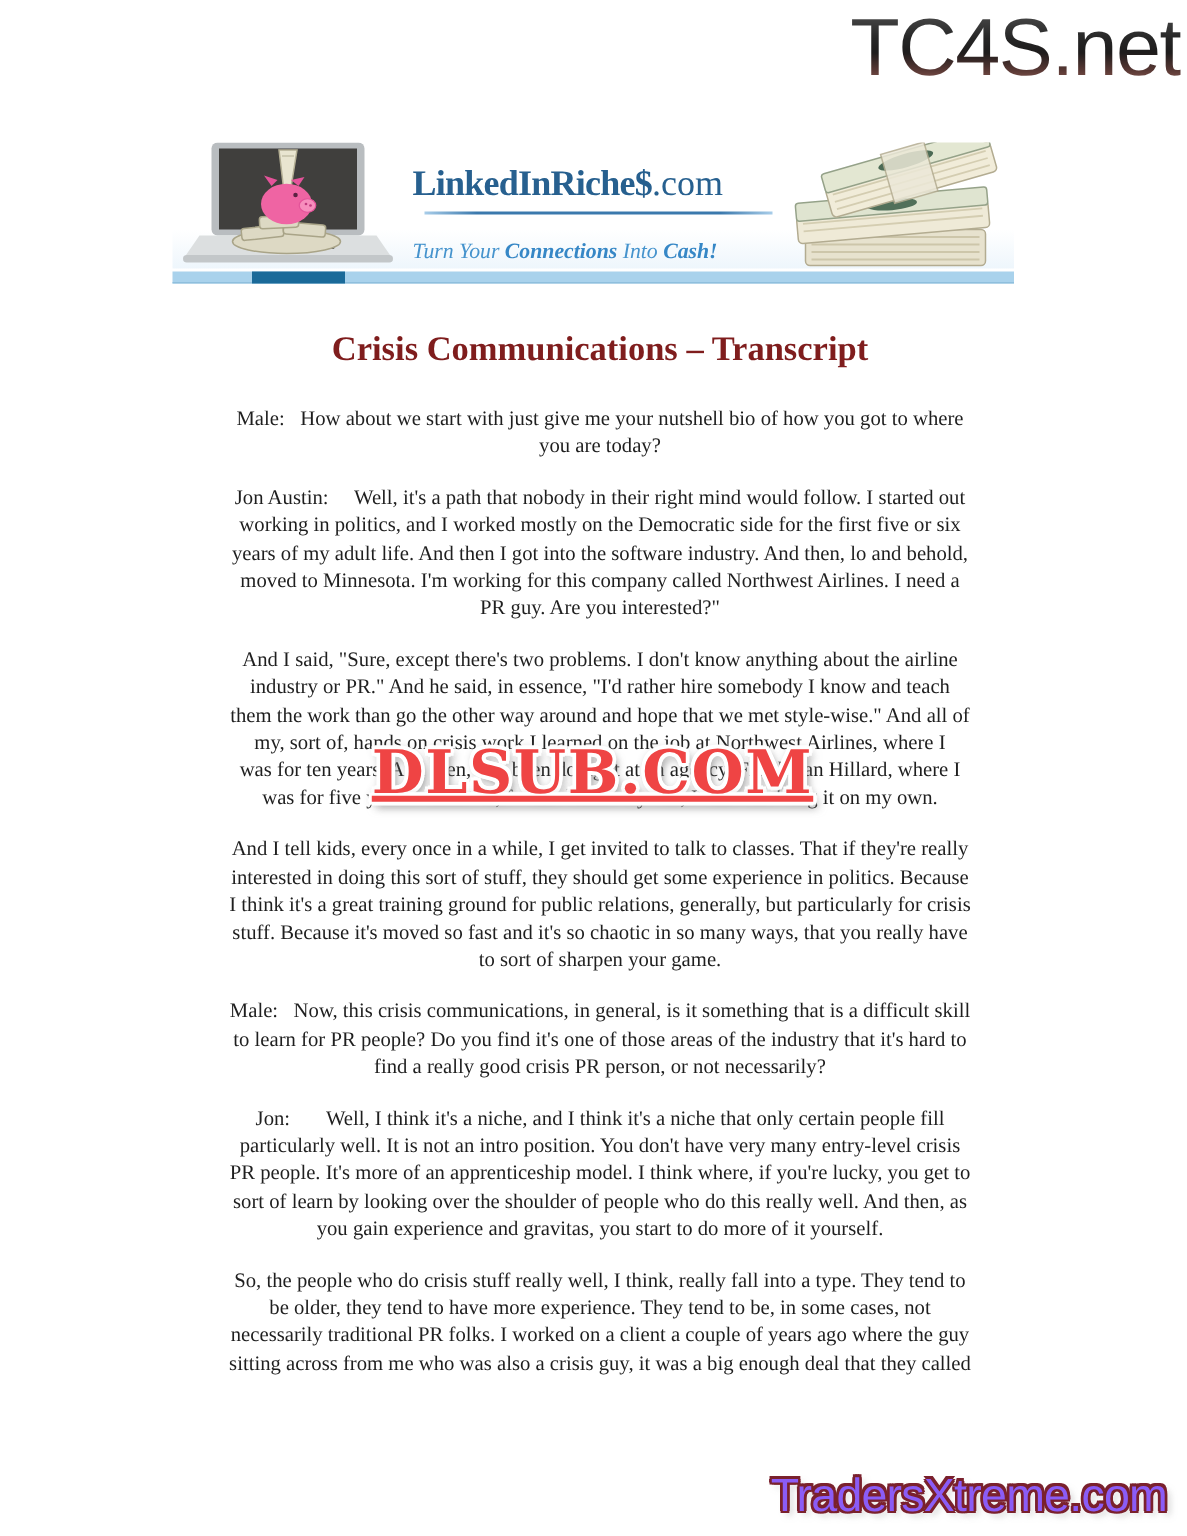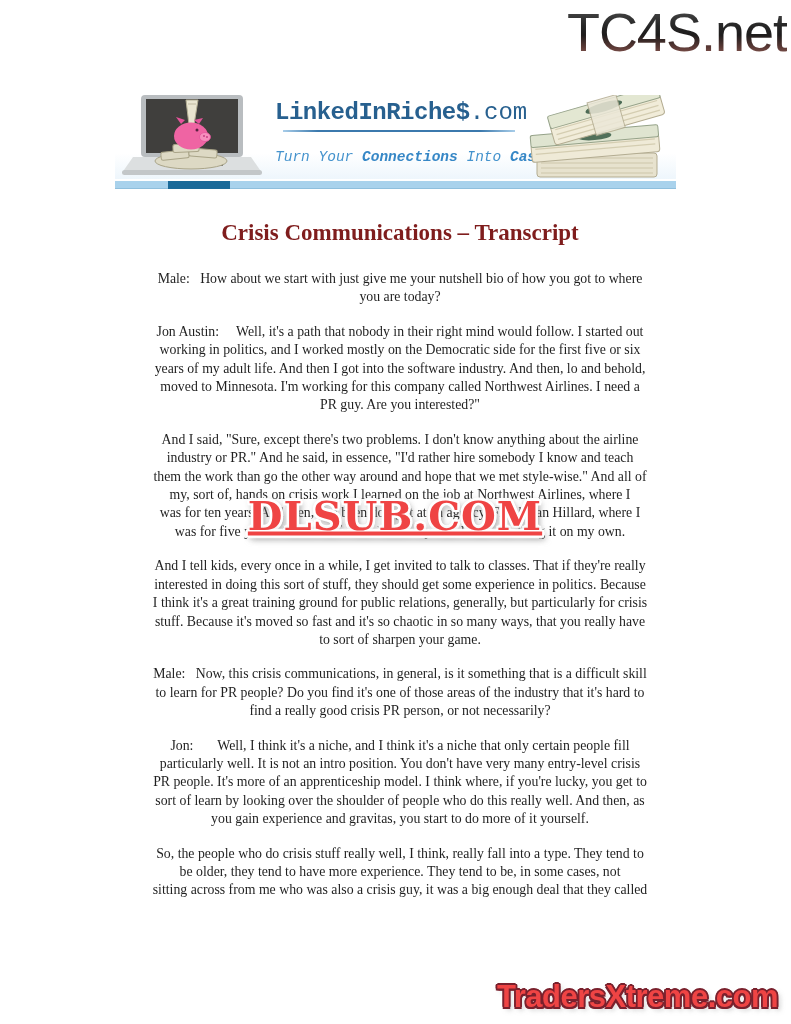--- a/index.html
+++ b/index.html
@@ -42,24 +42,23 @@
     position: absolute;
     left: 0; top: 0;
     width: 561px; height: 86px;
     background: linear-gradient(180deg, #ffffff 70%, #eef6fc 100%);
   }
   .banner-img-left { position: absolute; left: 2px; top: 2px; }
   .banner-img-right { position: absolute; right: 0px; top: 2px; }
   .banner-text {
     position: absolute;
     left: 160px;
-    top: 6px;
+    top: 17px;
     width: 248px;
-    text-align: center;
-    font-family: Liberation Mono, monospace;
+    font-family: Liberation Serif, serif;
   }
   .brand {
     font-size: 24px;
     font-weight: bold;
     color: #27608f;
     letter-spacing: -0.5px;
     white-space: nowrap;
   }
   .brand .suffix { font-weight: normal; letter-spacing: 0; }
   .brand-underline {
@@ -131,24 +130,24 @@
       0 0 6px rgba(170,170,170,0.9), 3px 4px 6px rgba(110,110,110,0.65);
     text-decoration: underline;
   }
 
   
   .footer-logo {
     position: absolute;
     top: 979px;
     right: 13px;
     font-family: "Liberation Sans", "DejaVu Sans", sans-serif;
-    font-weight: bold;
+    font-weight: normal;
     font-size: 31px;
     letter-spacing: -0.5px;
-    color: #ef4444;
+    color: #8b5cf6;
     white-space: nowrap;
     text-shadow:
       -1.5px -1.5px 0 #7a212d, 1.5px -1.5px 0 #7a212d, -1.5px 1.5px 0 #7a212d, 1.5px 1.5px 0 #7a212d,
       0 -1.8px 0 #7a212d, 0 1.8px 0 #7a212d, -1.8px 0 0 #7a212d, 1.8px 0 0 #7a212d,
       0 0 5px rgba(255,255,255,0.95), 0 0 8px rgba(255,255,255,0.9),
       3px 3px 5px rgba(140,140,140,0.55);
   }
 </style>
 </head>
 <body>
@@ -258,20 +257,21 @@
         <div class="para">
           <div class="tline">Jon:       Well, I think it's a niche, and I think it's a niche that only certain people fill</div>
           <div class="tline">particularly well. It is not an intro position. You don't have very many entry-level crisis</div>
           <div class="tline">PR people. It's more of an apprenticeship model. I think where, if you're lucky, you get to</div>
           <div class="tline">sort of learn by looking over the shoulder of people who do this really well. And then, as</div>
           <div class="tline">you gain experience and gravitas, you start to do more of it yourself.</div>
         </div>
         <div class="para">
           <div class="tline">So, the people who do crisis stuff really well, I think, really fall into a type. They tend to</div>
           <div class="tline">be older, they tend to have more experience. They tend to be, in some cases, not</div>
+          <div class="tline">necessarily traditional PR folks. I worked on a client a couple of years ago where the guy</div>
           <div class="tline">sitting across from me who was also a crisis guy, it was a big enough deal that they called</div>
         </div>
       </div>
   </div>
 
   <div class="watermark">DLSUB.COM</div>
 
   <div class="footer-logo">TradersXtreme.com</div>
 
 </div>

